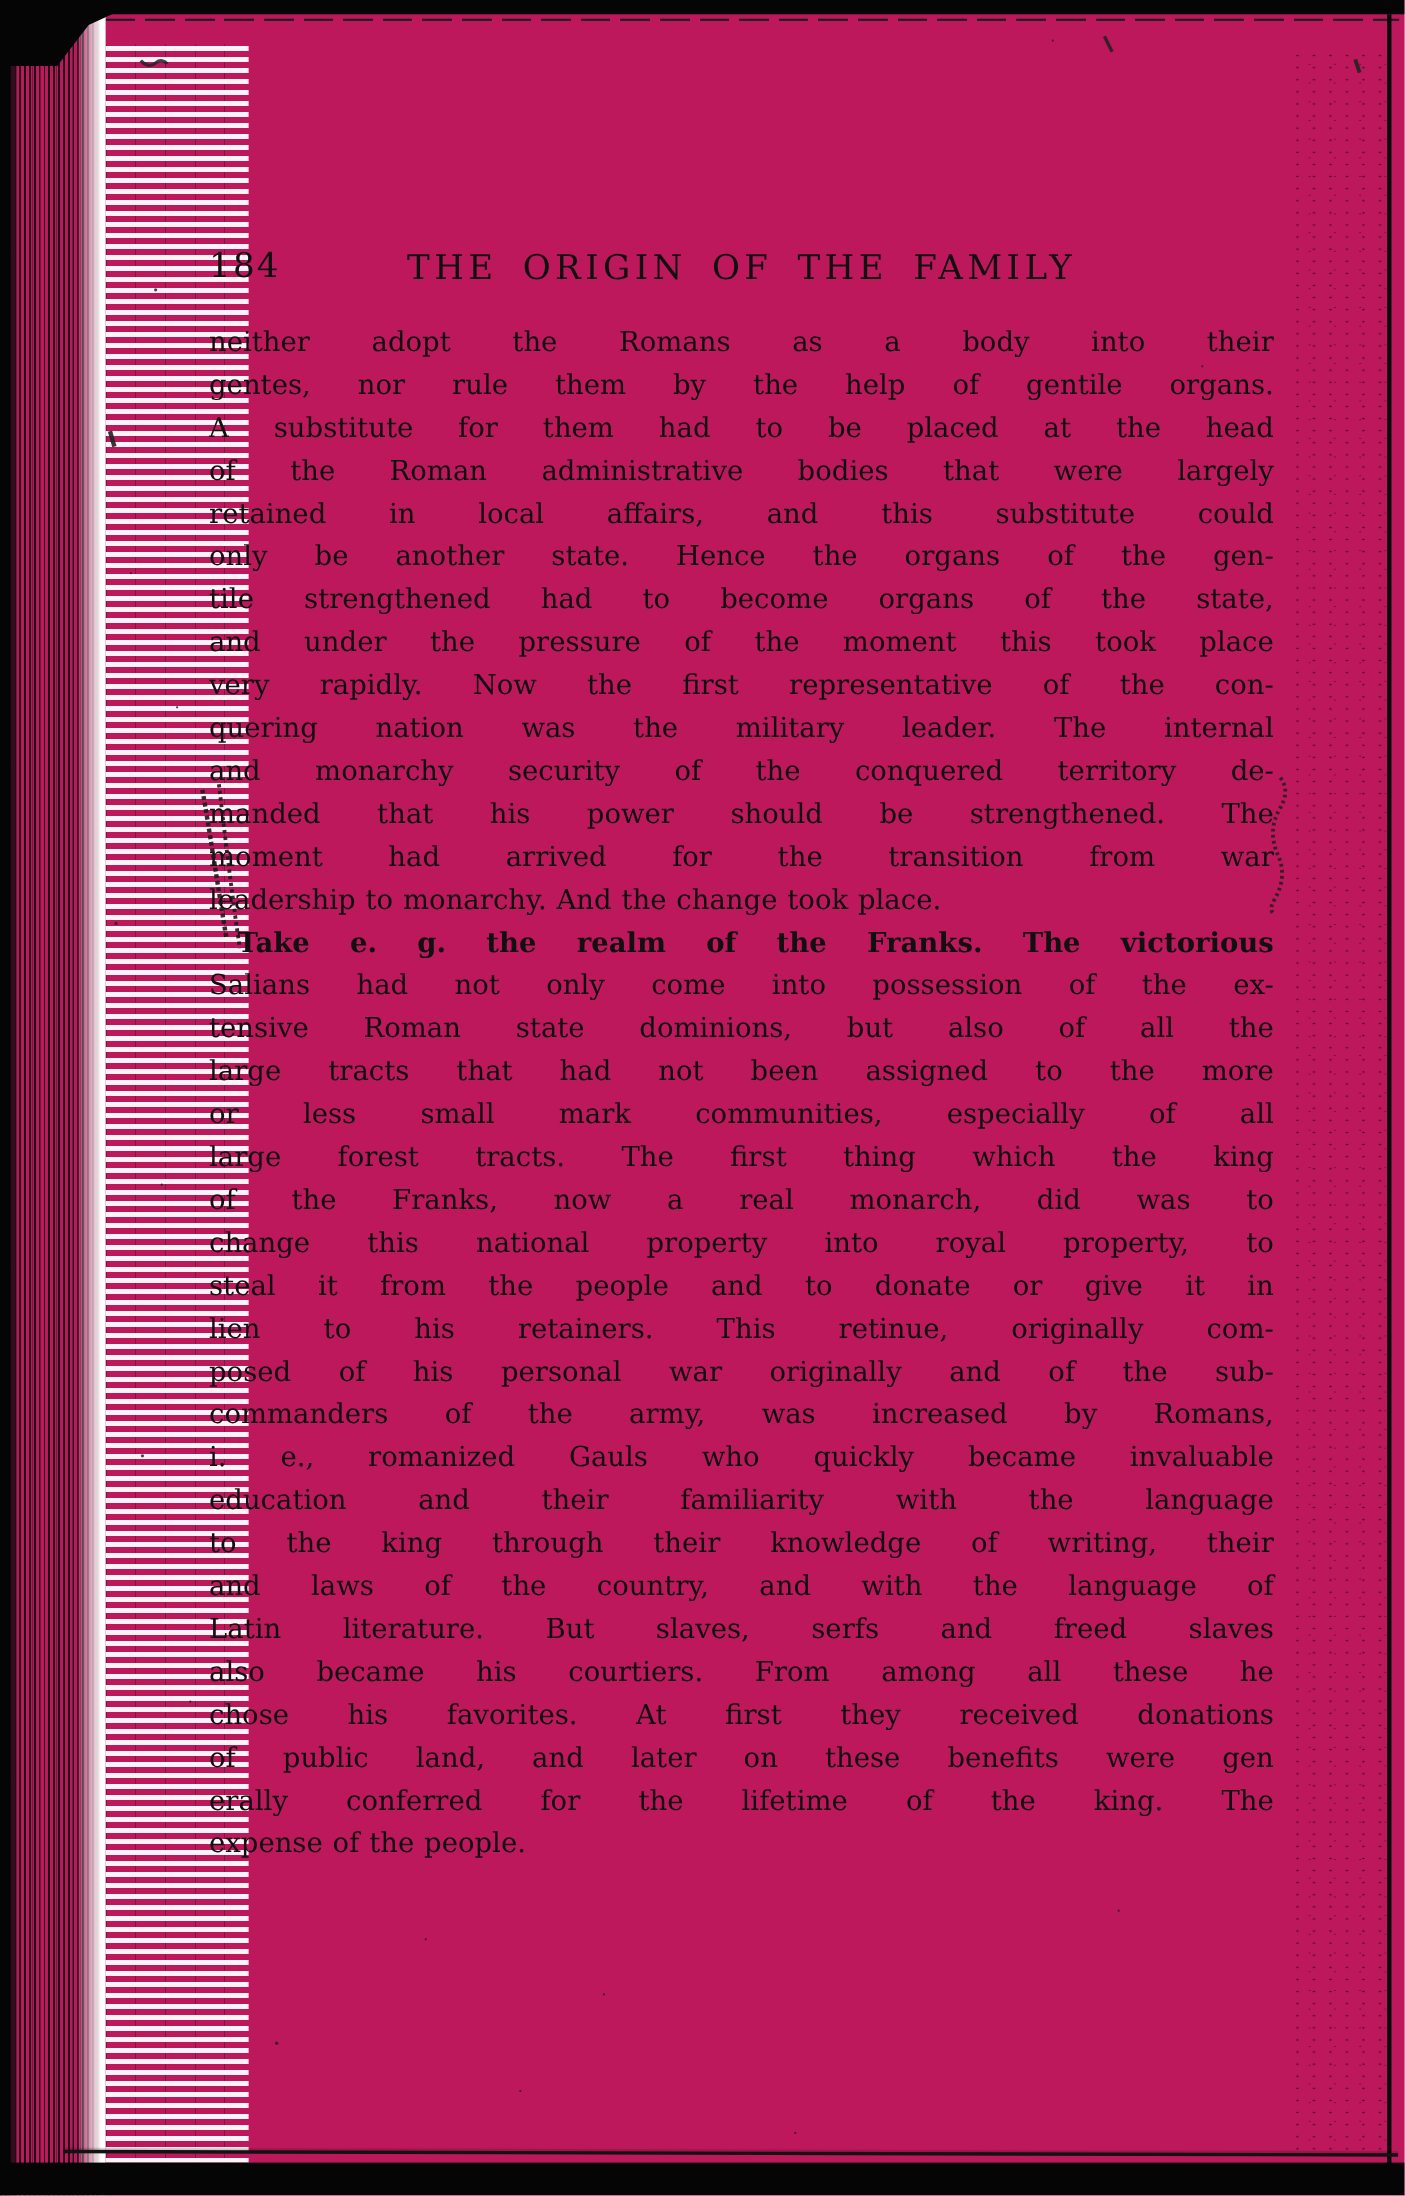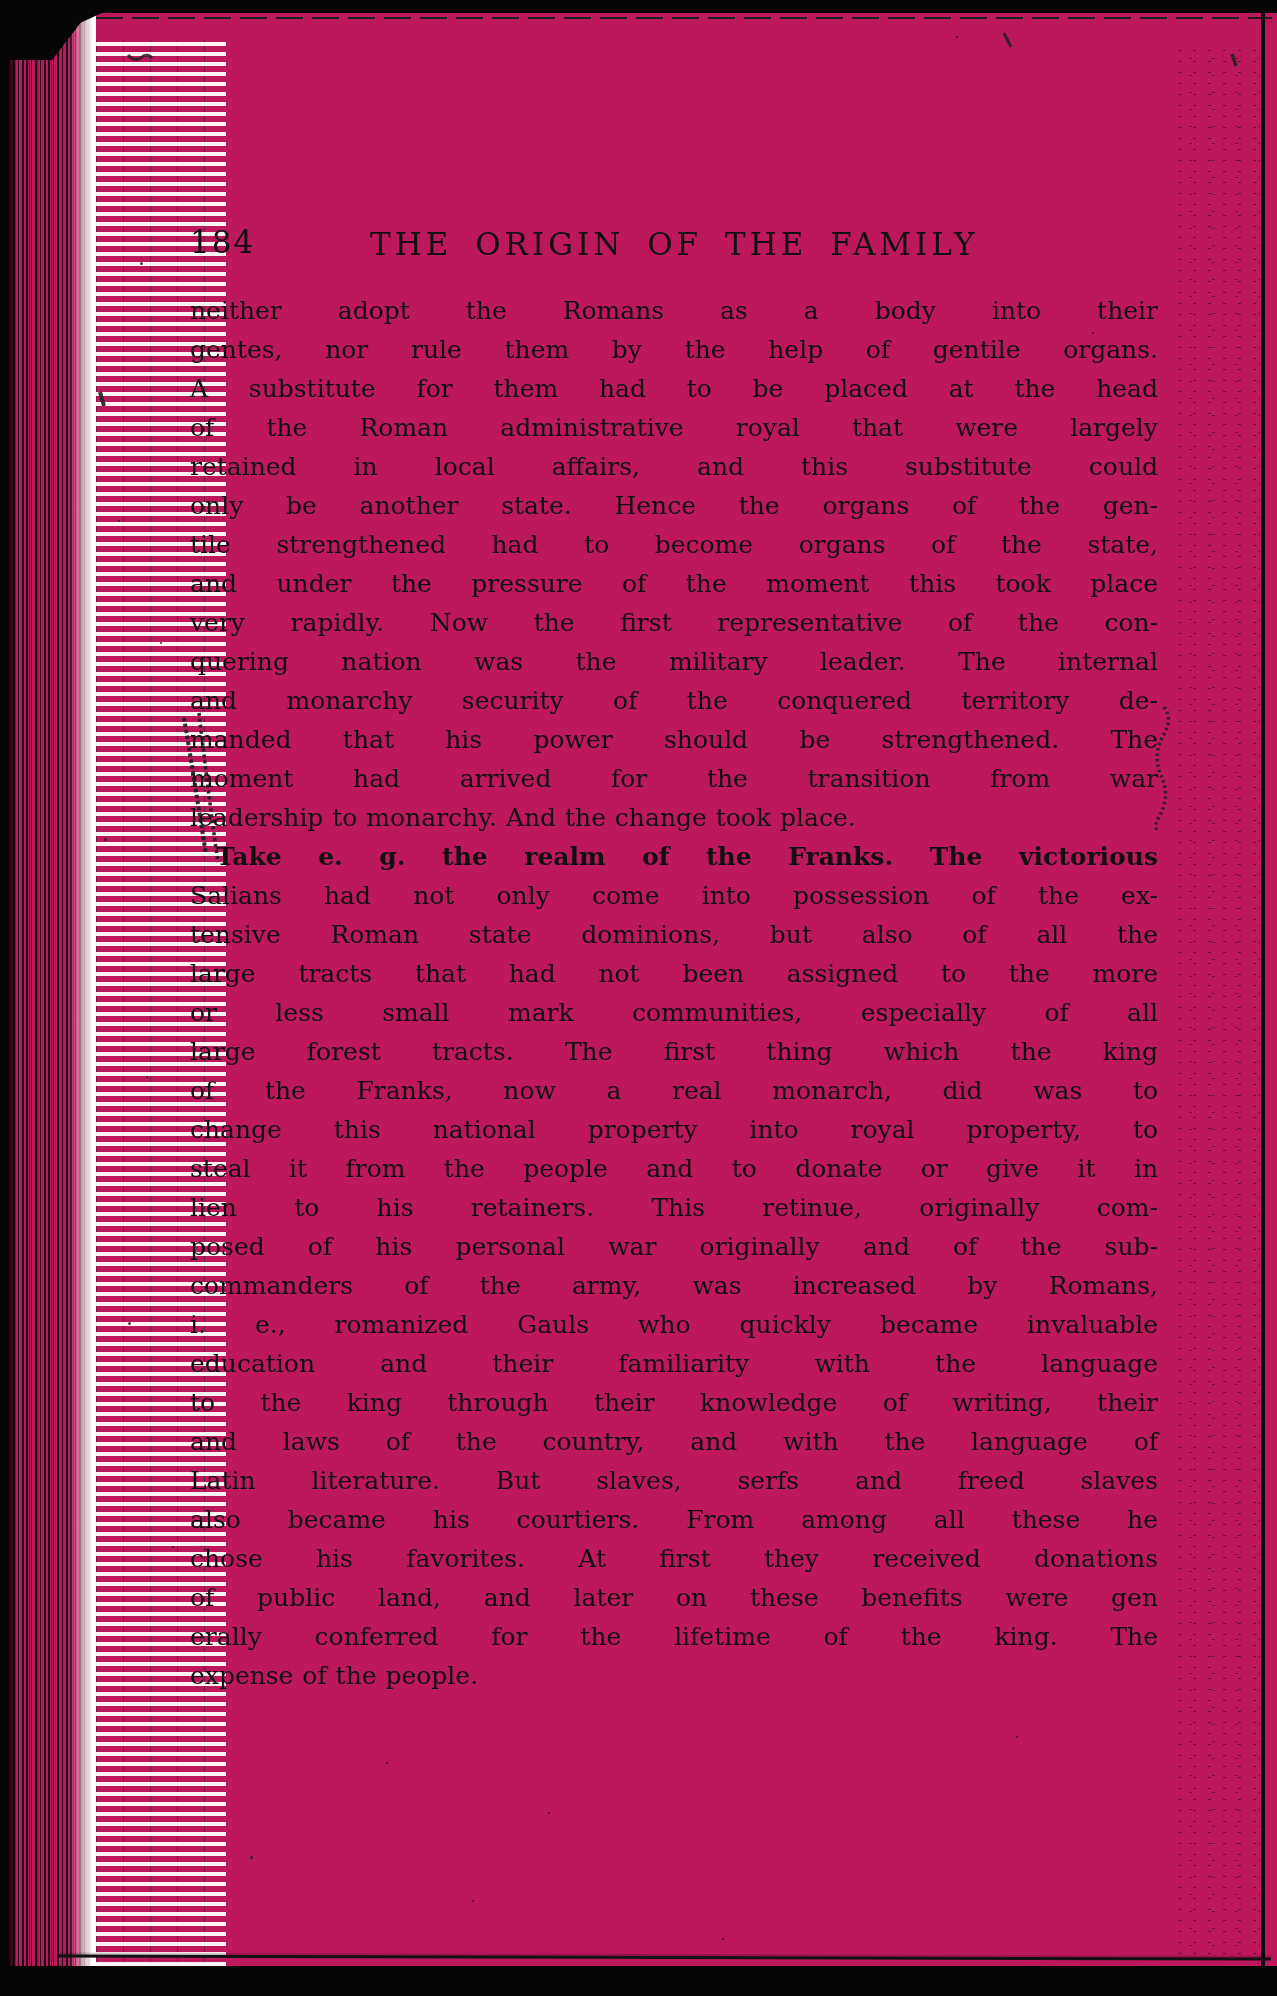--- a/index.html
+++ b/index.html
@@ -76,21 +76,21 @@
   <div class="bottom-edge-line"></div>
   <div class="bottom-band"></div>
 
   <div class="folio">184</div>
   <div class="running-head">THE ORIGIN OF THE FAMILY</div>
 
   <div class="textblock">
     <div class="line">neither adopt the Romans as a body into their</div>
     <div class="line">gentes, nor rule them by the help of gentile organs.</div>
     <div class="line">A substitute for them had to be placed at the head</div>
-    <div class="line">of the Roman administrative royal that were largely</div>
+    <div class="line">of the Roman administrative bodies that were largely</div>
     <div class="line">retained in local affairs, and this substitute could</div>
     <div class="line">only be another state. Hence the organs of the gen-</div>
     <div class="line">tile strengthened had to become organs of the state,</div>
     <div class="line">and under the pressure of the moment this took place</div>
     <div class="line">very rapidly. Now the first representative of the con-</div>
     <div class="line">quering nation was the military leader. The internal</div>
     <div class="line">and monarchy security of the conquered territory de-</div>
     <div class="line">manded that his power should be strengthened. The</div>
     <div class="line">moment had arrived for the transition from war</div>
     <div class="line last">leadership to monarchy. And the change took place.</div>

